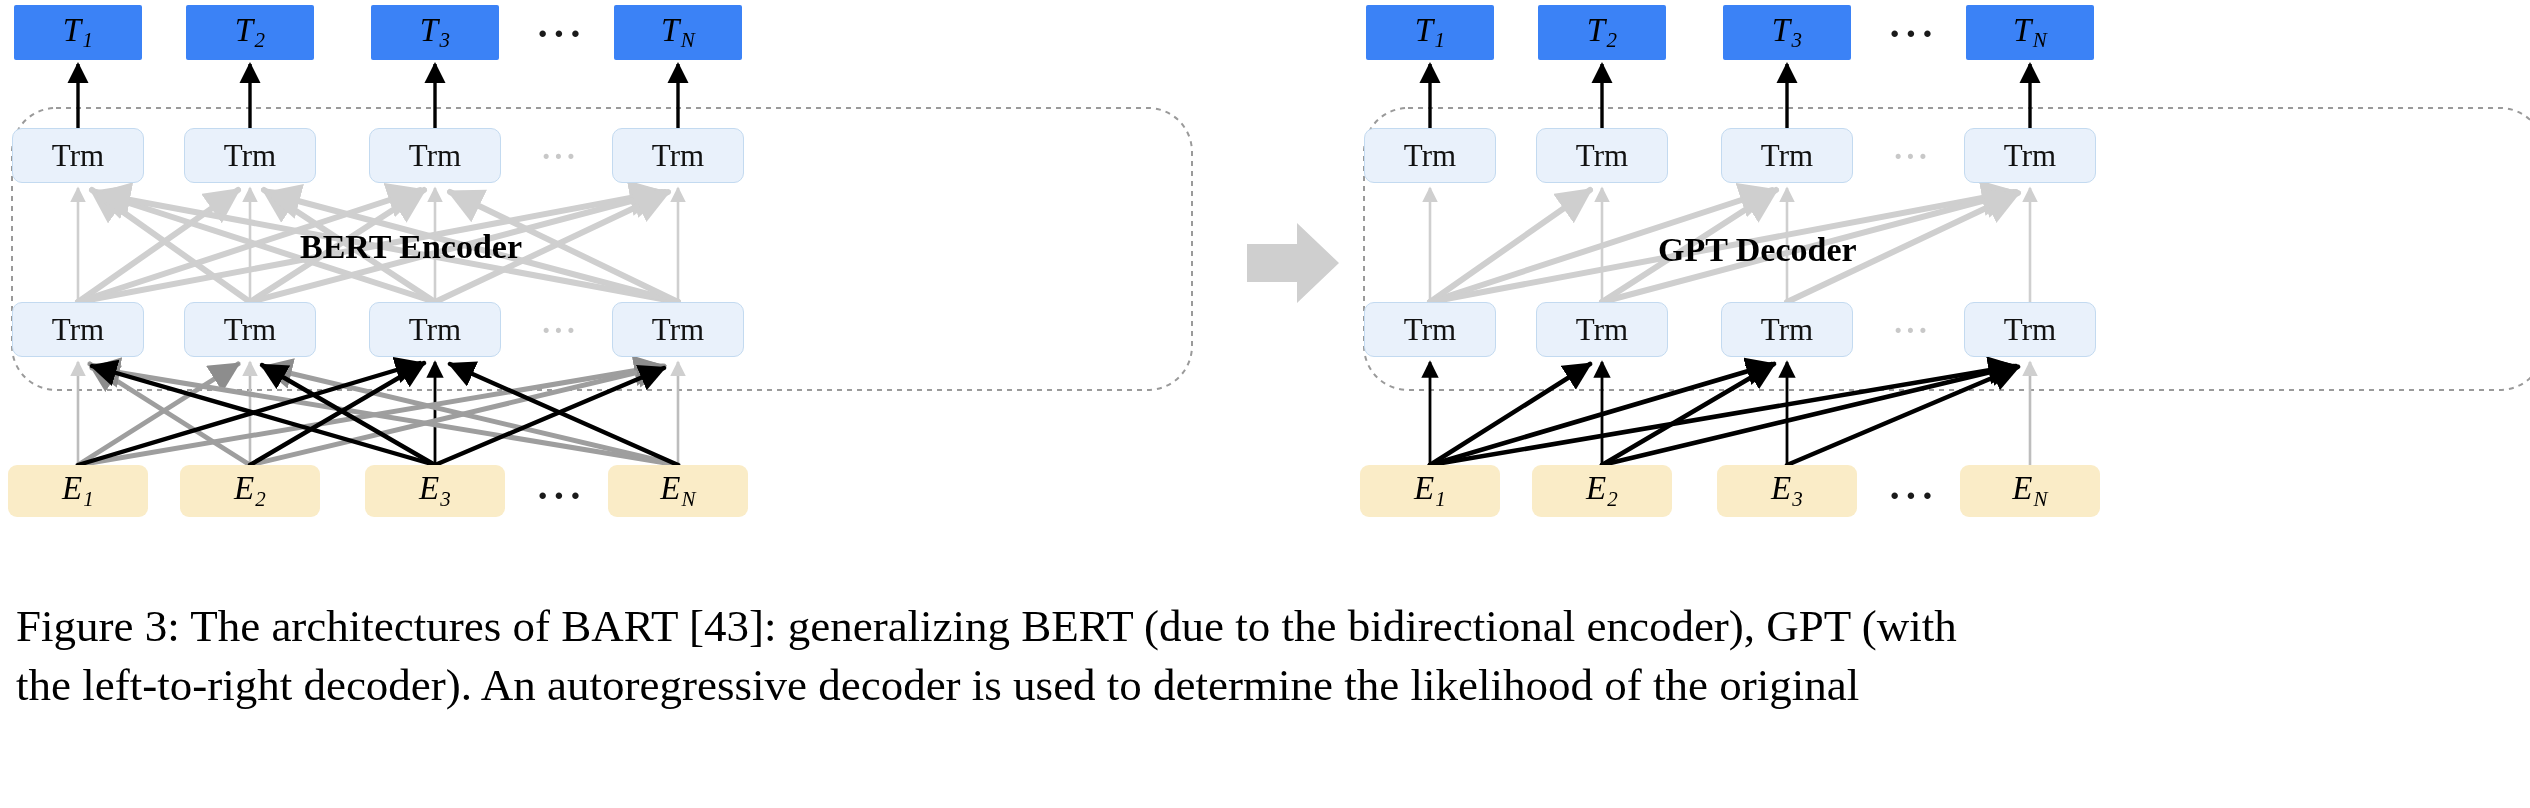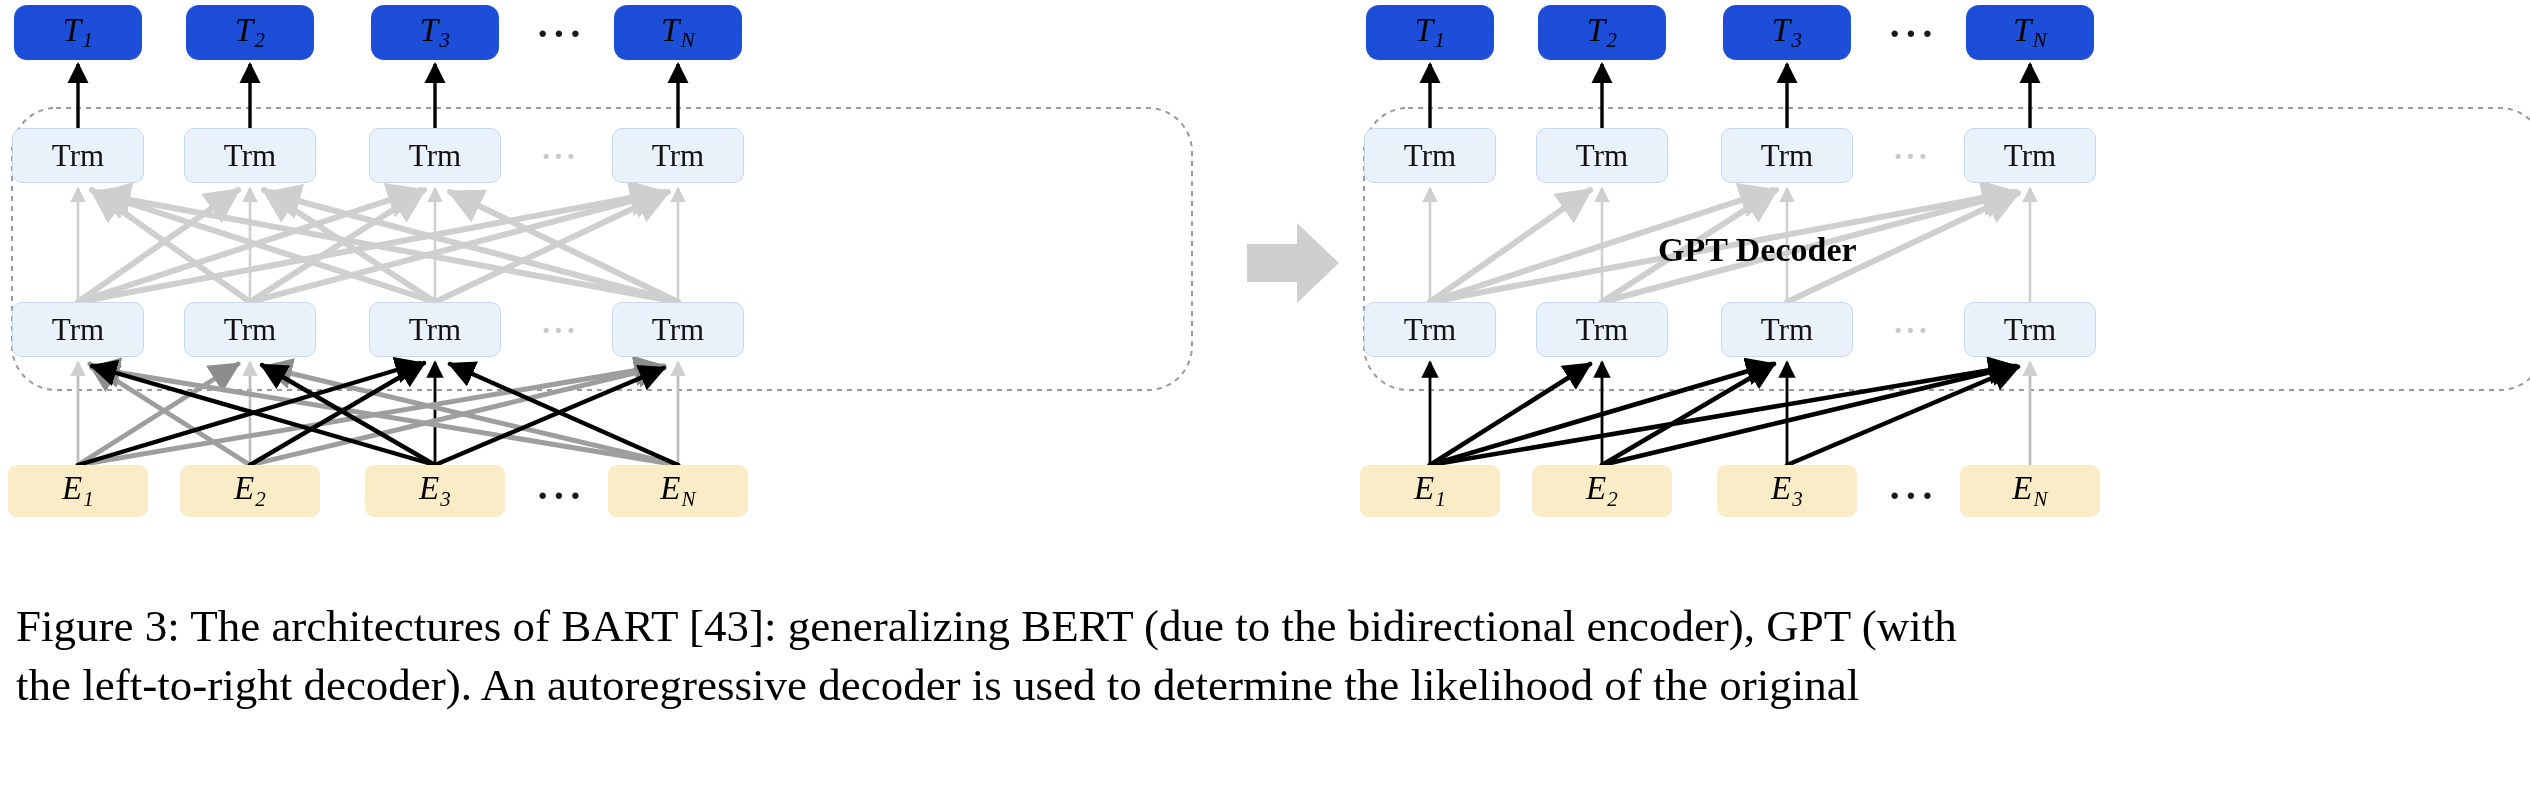--- a/index.html
+++ b/index.html
@@ -8,21 +8,21 @@
 
   .panel{position:absolute;top:0;width:1240px;height:570px;}
   #panel-left{left:0;}
   #panel-right{left:1352px;}
 
   .svgfull{position:absolute;left:0;top:0;width:100%;height:100%;overflow:visible;}
 
   
   .tok{position:absolute;display:flex;align-items:center;justify-content:center;
        box-sizing:border-box;}
-  .tok-t{width:128px;height:55px;border-radius:13px;background:#1d4ed8;top:5px;}
+  .tok-t{width:128px;height:55px;border-radius:2px;background:#3b82f6;top:5px;}
   .tok-e{width:140px;height:52px;border-radius:9px;background:#faecc7;top:465px;}
   .tok-trm{width:132px;height:55px;border-radius:10px;background:#e9f1fb;
            border:1.6px solid #c3daf0;}
   .row-trm-top{top:128px;}
   .row-trm-bot{top:302px;}
 
   .mlabel{font-family:"Liberation Serif",serif;font-style:normal;font-size:33px;color:#000;
           letter-spacing:0.2px;}
   .mlabel .sub{font-size:21px;vertical-align:-0.32em;font-style:italic;margin-left:1px;}
   .mlabel .it{font-style:italic;font-family:"Liberation Serif",serif;}
@@ -142,20 +142,21 @@
         <span class="trmtxt">Trm</span>
       </div>
     <div class="tok tok-trm row-trm-top" style="left:369px;">
         <span class="trmtxt">Trm</span>
       </div>
     <div class="dots dots-mid" style="left:541px;top:139px;">···</div>
     <div class="tok tok-trm row-trm-top" style="left:612px;">
         <span class="trmtxt">Trm</span>
       </div>
 
+    <div class="enclabel" style="left:300px;top:228px;">BERT Encoder</div>
 
     <div class="tok tok-trm row-trm-bot" style="left:12px;">
         <span class="trmtxt">Trm</span>
       </div>
     <div class="tok tok-trm row-trm-bot" style="left:184px;">
         <span class="trmtxt">Trm</span>
       </div>
     <div class="tok tok-trm row-trm-bot" style="left:369px;">
         <span class="trmtxt">Trm</span>
       </div>

